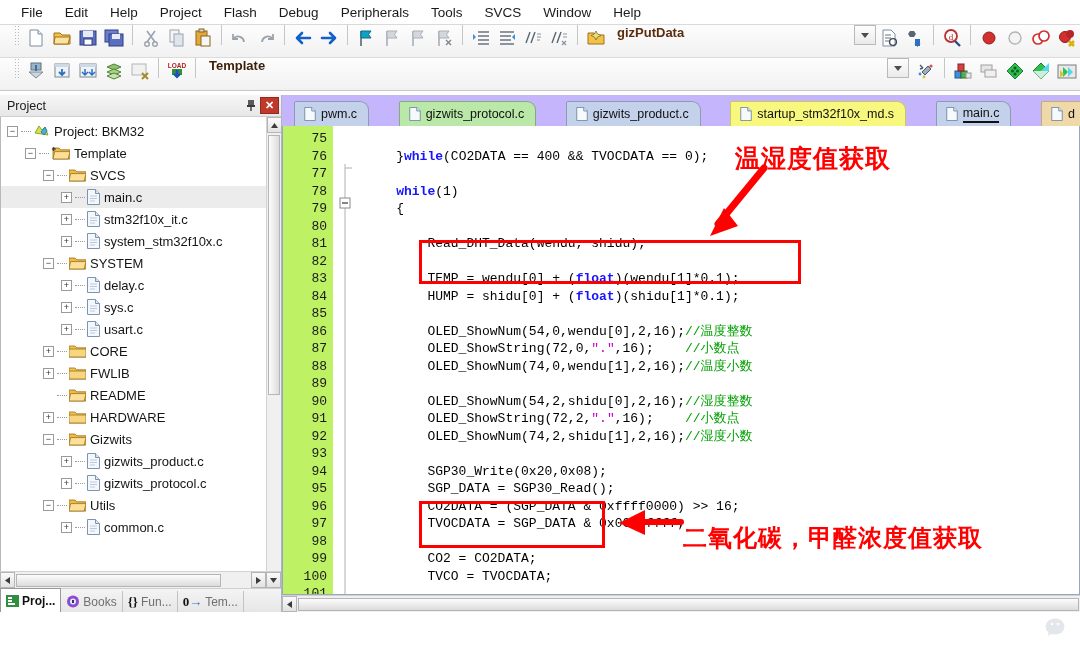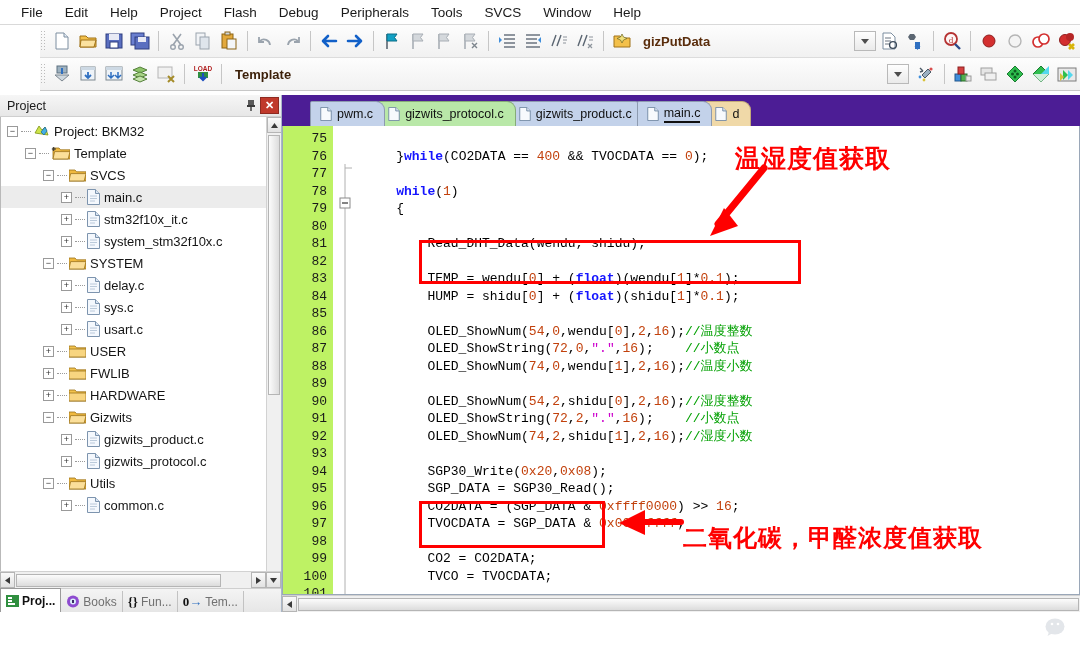--- a/index.html
+++ b/index.html
@@ -12,22 +12,22 @@
   }
   #app { position:relative; width:1080px; height:658px; }
 
   
   .menubar { height:25px; background:#fff; display:flex; align-items:center;
              padding-left:10px; border-bottom:1px solid #d9d9d9; }
   .menubar .mi { font-size:13.5px; padding:2px 11px; color:#1a1a1a; cursor:default; white-space:nowrap;}
 
   
   .tbrow { height:33px; background:linear-gradient(#fdfdfd,#f1f1f1);
-           border-bottom:1px solid #dcdcdc; display:flex; align-items:center;
-           padding-left:0;margin-left:40px; }
+           border-bottom:1px solid #dcdcdc; display:flex; 
+           padding-left:14px; }
   .tbrow.r2 { border-bottom:1px solid #c8c8c8; }
   .grip { width:5px; height:22px; margin-right:4px;
           background-image:radial-gradient(#bbb 1px, transparent 1px);
           background-size:3px 3px; }
   .tbtn { width:26px; height:26px; display:flex; align-items:center; justify-content:center;
           position:relative; }
   .sep { width:1px; height:20px; background:#c6c6c6; margin:0 5px; }
 
   
   .ico { position:relative; width:20px; height:20px; display:block; }
@@ -82,22 +82,22 @@
 
   .proj-tabs { height:24px; background:linear-gradient(#f4f4f4,#e6e6e6);
                display:flex; align-items:flex-end; border-top:1px solid #cfcfcf; }
   .ptab { height:21px; display:flex; align-items:center; gap:3px; padding:0 5px;
           font-size:12px; color:#707070; border-right:1px solid #c2c2c2; }
   .ptab.act { height:24px; background:#fff; color:#111; font-weight:bold;
               border:1px solid #9a9a9a; border-bottom:none; }
 
   
   .editor { flex:1; display:flex; flex-direction:column; background:#d6e0f0; min-width:0;}
-  .tabstrip { height:31px; display:flex; align-items:flex-end; padding-left:28px;
-              background:#4c1d95; overflow:hidden; }
+  .tabstrip { height:31px; display:flex; align-items:flex-end; padding-left:12px;
+              background:#c4b5fd; overflow:hidden;justify-content:space-between; }
   .etab { height:25px; display:flex; align-items:center; gap:5px; padding:0 11px 0 9px;
           font-size:12.5px; color:#111; margin-right:-7px;
           border:1px solid #8d9bb0; border-bottom:none;
           border-radius:2px 9px 0 0; background:#c3d2ea; white-space:nowrap;
           transform:skewX(0deg); position:relative; }
   .etab.green { background:#b9e8a8; border-color:#86ab78; }
   .etab.yellow { background:#f8f77e; border-color:#c9c760; }
   .etab.tan { background:#f0d9a8; border-color:#c3aa79; }
   .etab.act { background:#c3d2ea; }
   .etab.act .tname { border-bottom:2px solid #111; padding-bottom:1px; }
@@ -106,21 +106,21 @@
                border-top:none; margin:0; position:relative; overflow:hidden; }
   .gutter { width:50px; background:#bef264; text-align:right; padding-right:6px;
             padding-top:4px; font-family:"Liberation Mono", monospace; font-size:13px;
             color:#1a1a1a; line-height:17.5px; flex:none; }
   .foldbar { width:22px; background:#fff; border-left:1px solid #fff; position:relative; flex:none;
              padding-top:4px;}
   .code { flex:1; padding-top:4px; padding-left:10px; font-family:"Liberation Mono", monospace;
           font-size:13px; line-height:17.5px; color:#000; white-space:pre; overflow:hidden;
           position:relative; }
   .k  { color:#1515ff; font-weight:bold;margin-top:11px; }
-  .n  { color:#c2410c; }
+  .n  { color:#000000; }
   .cm { color:#00a000; }
   .st { color:#cc00cc; }
 
   .code-h { height:17px; background:#f0f0f0; border-top:1px solid #d2d2d2;
             display:flex; align-items:center; }
 
   
   .ann { position:absolute; color:#ff0000; font-weight:bold; white-space:nowrap;
          pointer-events:none; }
   .ann-cn { font-size:25px; letter-spacing:1px; }
@@ -586,33 +586,45 @@
             <div class="trow">
               <span class="indent" style="width: 36px;"></span>
               <span class="tog">+</span>
               <span class="dots"></span>
               <span style="display: inline-flex; flex: 0 0 auto; align-items: center;">
                 <svg width="17" height="14" viewBox="0 0 17 14">
                   <path d="M0 2h6l1.6 1.8H17V13H0z" fill="#f3c34d" stroke="#9a711a" stroke-width=".8"></path>
                   <path d="M0 5h17v8H0z" fill="#f8d580" stroke="#9a711a" stroke-width=".8"></path>
                 </svg>
               </span>
-              <span class="tlbl">USER</span>
+              <span class="tlbl">CORE</span>
             </div>
             <div class="trow">
               <span class="indent" style="width: 36px;"></span>
               <span class="tog">+</span>
               <span class="dots"></span>
               <span style="display: inline-flex; flex: 0 0 auto; align-items: center;">
                 <svg width="17" height="14" viewBox="0 0 17 14">
                   <path d="M0 2h6l1.6 1.8H17V13H0z" fill="#f3c34d" stroke="#9a711a" stroke-width=".8"></path>
                   <path d="M0 5h17v8H0z" fill="#f8d580" stroke="#9a711a" stroke-width=".8"></path>
                 </svg>
               </span>
               <span class="tlbl">FWLIB</span>
+            </div>
+            <div class="trow">
+              <span class="indent" style="width: 36px;"></span>
+              <span class="tog none"></span>
+              <span class="dots"></span>
+              <span style="display: inline-flex; flex: 0 0 auto; align-items: center;">
+                <svg width="17" height="14" viewBox="0 0 17 14">
+                  <path d="M0 2h6l1.6 1.8H17V13H0z" fill="#f0b93f" stroke="#9a711a" stroke-width=".8"></path>
+                  <path d="M1.6 5.6H17L15.2 13H0z" fill="#fbdf9a" stroke="#9a711a" stroke-width=".8"></path>
+                </svg>
+              </span>
+              <span class="tlbl">README</span>
             </div>
             <div class="trow">
               <span class="indent" style="width: 36px;"></span>
               <span class="tog">+</span>
               <span class="dots"></span>
               <span style="display: inline-flex; flex: 0 0 auto; align-items: center;">
                 <svg width="17" height="14" viewBox="0 0 17 14">
                   <path d="M0 2h6l1.6 1.8H17V13H0z" fill="#f3c34d" stroke="#9a711a" stroke-width=".8"></path>
                   <path d="M0 5h17v8H0z" fill="#f8d580" stroke="#9a711a" stroke-width=".8"></path>
                 </svg>
@@ -771,20 +783,29 @@
             <span class="tname">gizwits_protocol.c</span>
           </div>
           <div class="etab blue" style="z-index: 8;">
             <span style="display: inline-flex;">
               <svg width="12" height="14" viewBox="0 0 13 16">
                 <path d="M.5.5h8l4 4v11H.5z" fill="#f7fafd" stroke="#6d85a0"></path>
                 <path d="M8.5.5v4h4" fill="#dbe6f3" stroke="#6d85a0"></path>
               </svg>
             </span>
             <span class="tname">gizwits_product.c</span>
+          </div>
+          <div class="etab yellow" style="z-index: 7;">
+            <span style="display: inline-flex;">
+              <svg width="12" height="14" viewBox="0 0 13 16">
+                <path d="M.5.5h8l4 4v11H.5z" fill="#f7fafd" stroke="#6d85a0"></path>
+                <path d="M8.5.5v4h4" fill="#dbe6f3" stroke="#6d85a0"></path>
+              </svg>
+            </span>
+            <span class="tname">startup_stm32f10x_md.s</span>
           </div>
           <div class="etab blue act" style="z-index: 20;">
             <span style="display: inline-flex;">
               <svg width="12" height="14" viewBox="0 0 13 16">
                 <path d="M.5.5h8l4 4v11H.5z" fill="#f7fafd" stroke="#6d85a0"></path>
                 <path d="M8.5.5v4h4" fill="#dbe6f3" stroke="#6d85a0"></path>
               </svg>
             </span>
             <span class="tname">main.c</span>
           </div>

